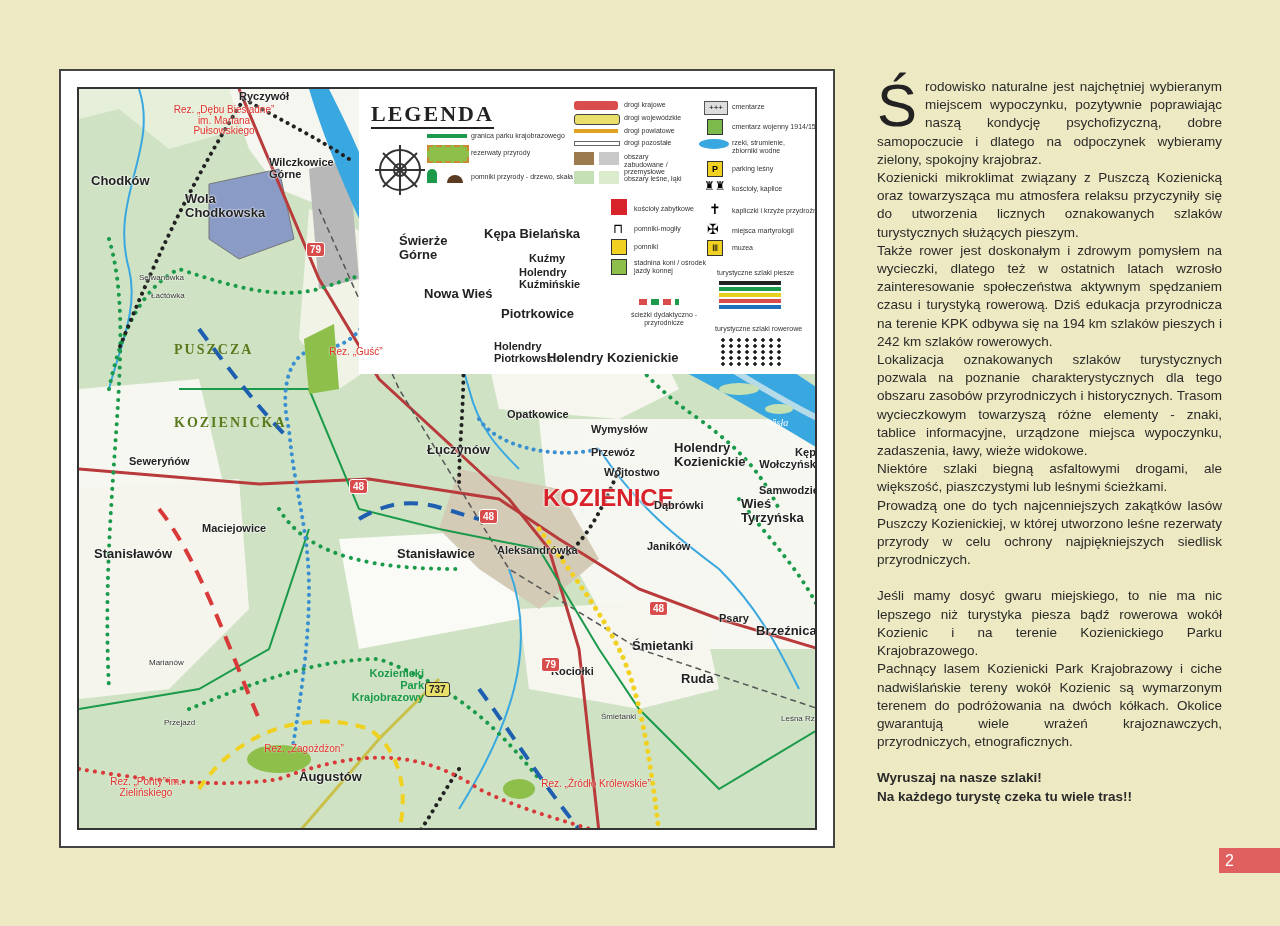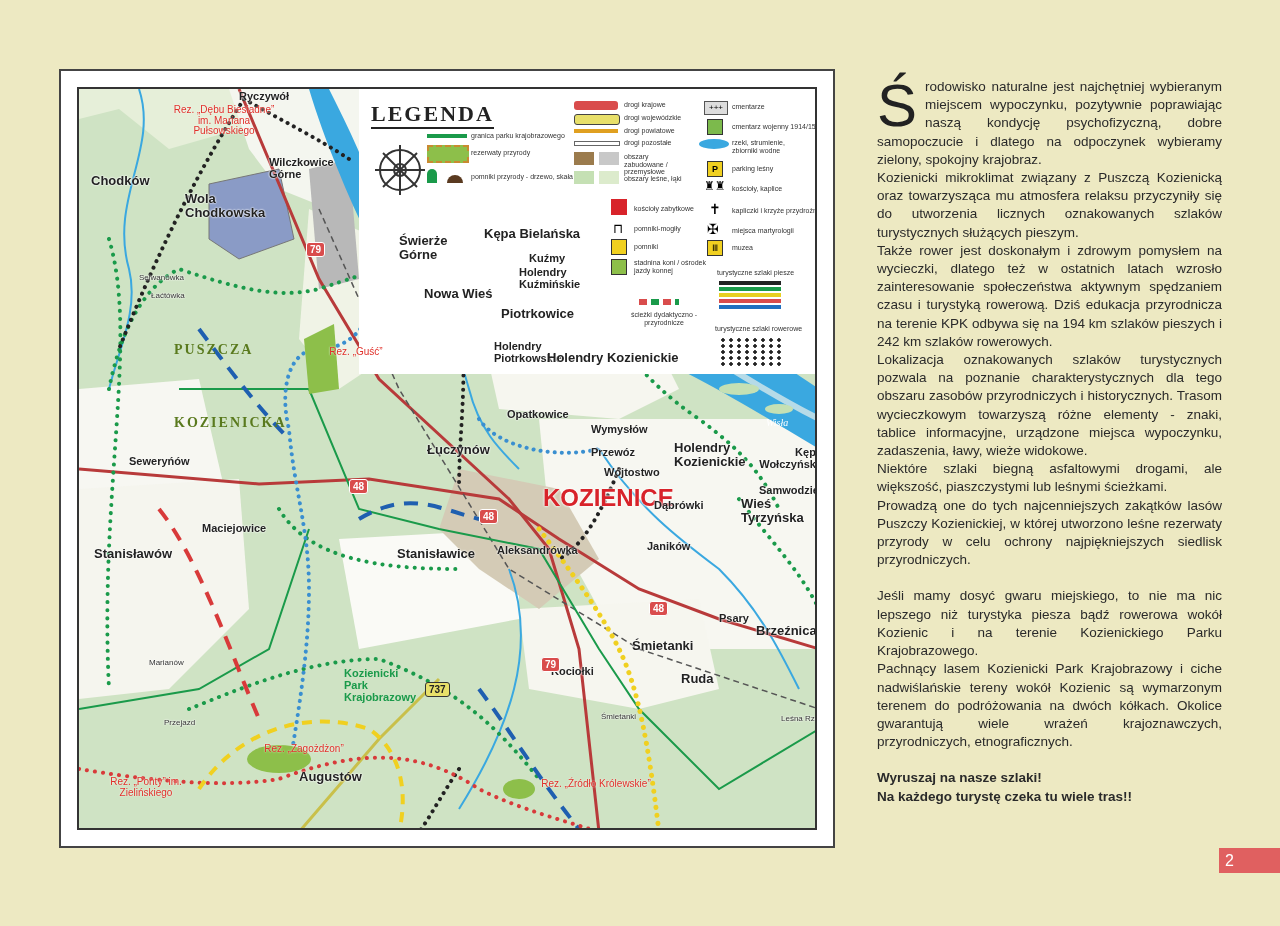--- a/index.html
+++ b/index.html
@@ -6,21 +6,21 @@
   body{width:1280px;height:926px;background:#ede9c2;position:relative;overflow:hidden;font-family:"Liberation Sans",sans-serif;}
   .map-frame{position:absolute;left:59px;top:69px;width:776px;height:779px;background:#fff;border:2px solid #444;box-sizing:border-box;}
   .map{position:absolute;left:77px;top:87px;width:740px;height:743px;border:2px solid #333;box-sizing:border-box;overflow:hidden;background:#cfe3c4;}
   .map svg{position:absolute;left:0;top:0;}
   .place{position:absolute;font-family:"Liberation Sans",sans-serif;font-weight:bold;color:#222;white-space:nowrap;line-height:1.05;text-shadow:0 0 2px #fff,0 0 2px #fff;}
   .place.s{font-size:11px;}
   .place.m{font-size:13px;}
   .place.tiny{font-size:8px;font-weight:normal;color:#333;}
   .reserve{position:absolute;color:#e0302a;font-size:10px;text-align:center;line-height:1.05;text-shadow:0 0 2px #fff;}
   .forest{position:absolute;font-family:"Liberation Serif",serif;font-weight:bold;color:#5a7a1e;font-size:14px;letter-spacing:2px;}
-  .park{position:absolute;color:#1a9a4a;font-size:11px;font-weight:bold;text-align:left;line-height:1.1;}
+  .park{position:absolute;color:#1a9a4a;font-size:11px;font-weight:bold;text-align:right;line-height:1.1;}
   .city{position:absolute;color:#d8232a;font-weight:bold;font-size:24px;text-shadow:0 0 2px #fff,0 0 3px #fff;}
   .road{position:absolute;background:#d94c4c;color:#fff;font-size:10px;font-weight:bold;padding:1px 3px;border-radius:3px;border:1px solid #fff;}
   .road.y{background:#e8e06a;color:#222;border:1px solid #333;text-align:center;}
   .river{position:absolute;color:#fff;font-style:italic;font-family:"Liberation Serif",serif;font-size:10px;margin-left:22px;}
   .legend{position:absolute;left:280px;top:0;width:460px;height:285px;background:#fff;}
   .legend-title{position:absolute;left:12px;top:12px;font-family:"Liberation Serif",serif;font-weight:bold;font-size:22px;letter-spacing:2px;color:#222;border-bottom:2px solid #222;}
   .lg{position:absolute;font-size:7px;color:#333;white-space:nowrap;line-height:1.1;}
   .sw{position:absolute;}
   .text-col{position:absolute;left:877px;top:78px;width:345px;font-size:13.5px;line-height:18.2px;color:#2a2a2a;text-align:justify;}
   .text-col p{margin:0;}

